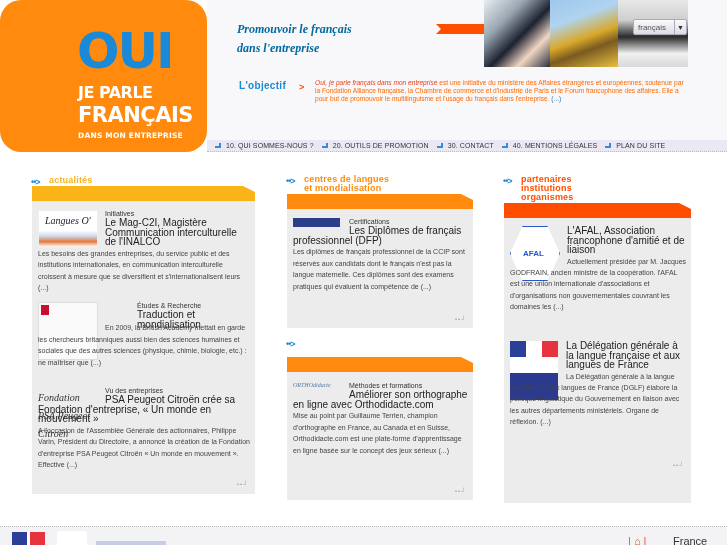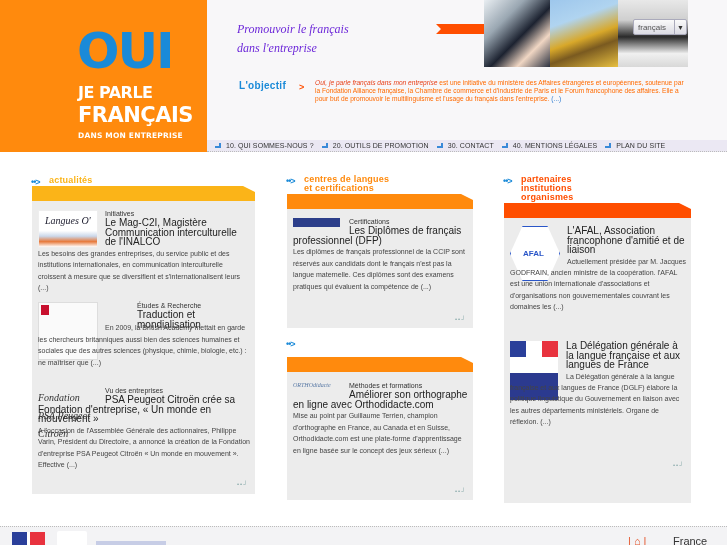--- a/index.html
+++ b/index.html
@@ -1,27 +1,27 @@
 <!DOCTYPE html>
 <html><head>
 <meta charset="utf-8">
 <style>
   * { box-sizing: border-box; margin: 0; padding: 0; }
   html, body { width: 727px; height: 545px; overflow: hidden; background: #ffffff; font-family: "Liberation Sans", sans-serif; }
   .page { position: relative; width: 727px; height: 545px; }
 
   
-  .logo { position: absolute; left: 0; top: 0; width: 207px; height: 152px; background: #ff8a0d; }
+  .logo { position: absolute; left: 0; top: 0; width: 207px; height: 152px; background: #ff8a0d; border-radius: 21px; }
   .logo .oui { position: absolute; left: 77px; top: 26px; font-family: "DejaVu Sans", sans-serif; font-weight: bold; font-size: 50px; color: #1a8ad8; letter-spacing: -2px; line-height: 50px; }
   .logo .l2 { position: absolute; left: 78px; top: 82px; font-family: "DejaVu Sans", sans-serif; font-weight: bold; font-size: 16px; color: #fff; line-height: 22px; letter-spacing: -0.5px; }
   .logo .l3 { position: absolute; left: 78px; top: 104px; font-family: "DejaVu Sans", sans-serif; font-weight: bold; font-size: 21px; color: #fff; line-height: 22px; letter-spacing: -0.5px; }
   .logo .l4 { position: absolute; left: 78px; top: 131px; font-family: "DejaVu Sans", sans-serif; font-weight: bold; font-size: 7.5px; color: #fff; letter-spacing: 0.2px; }
 
   .header-bg { position: absolute; left: 207px; top: 0; width: 520px; height: 140px; background: #f8f7f9; }
-  .tagline { position: absolute; left: 237px; top: 20px; font-family: "Liberation Serif", serif; font-style: italic; font-size: 12px; line-height: 19px; color: #6d28d9; }
+  .tagline { position: absolute; left: 237px; top: 20px; font-family: "Liberation Serif", serif; font-style: italic; font-size: 12px; line-height: 19px; color: #0369a1; font-weight: bold; }
   .ribbon { position: absolute; left: 436px; top: 24px; width: 62px; height: 10px; background: #ff4e00; clip-path: polygon(0 0, 100% 0, 100% 100%, 0 100%, 5px 50%); }
   .photos { position: absolute; left: 484px; top: 0; width: 204px; height: 67px; display: flex; }
   .photo { height: 67px; }
   .photo.p1 { width: 66px; background: linear-gradient(135deg, #e9eef2 0%, #9aa7b2 30%, #1c2230 55%, #f0d6c3 75%, #2b3140 100%); }
   .photo.p2 { width: 68px; background: linear-gradient(160deg, #9ec7ec 0%, #b0d4f0 30%, #d8a82a 55%, #7a5a20 70%, #e8c040 100%); }
   .photo.p3 { width: 70px; background: linear-gradient(180deg, #e8e8e8 0%, #cfcfcf 30%, #2a2a2a 55%, #f0f0f0 80%, #d8d8d8 100%); }
 
   .lang-select { position: absolute; left: 633px; top: 19px; width: 54px; height: 16px; border: 1px solid #aab; border-radius: 2px; background: linear-gradient(#fafafa, #dcdce4); display: flex; align-items: center; }
   .lang-select .val { flex: 1; font-size: 8px; color: #555; padding-left: 4px; }
   .lang-select .arrow { width: 12px; height: 14px; border-left: 1px solid #aab; display: flex; align-items: center; justify-content: center; font-size: 7px; color: #333; }
@@ -154,21 +154,21 @@
     <div class="ttl" style="margin-top:1px; text-indent:67px;">PSA Peugeot Citroën crée sa Fondation d'entreprise, « Un monde en mouvement »</div>
     <div class="body" style="margin-top:1px;">A l'occasion de l'Assemblée Générale des actionnaires, Philippe Varin, Président du Directoire, a annoncé la création de la Fondation d'entreprise PSA Peugeot Citroën « Un monde en mouvement ». Effective (...)</div>
   </div>
 
   <div class="more-icon" style="left:237px; top:481px;">••┘</div>
 
   <div class="sec-head" style="left:286px; top:175px;">
     <span class="arrow-icon">••&gt;</span>
     <span class="title" style="color:#ff8a0d;">
       <div>centres de langues</div>
-      <div>et certifications</div>
+      <div>et mondialisation</div>
     </span>
   </div>
   <div class="band" style="left:287px; top:194px; width:186px; background:#ff8a0d;"></div>
   <div class="box" style="left:287px; top:209px; width:186px; height:119px;"></div>
 
   <div class="item" style="left:293px; top:218px; width:176px;">
     <div class="thumb" style="left:0; top:0; width:47px; height:9px; background:#2c3e8a;"></div>
     <div style="margin-left:56px;">
       <div class="cat">Certifications</div>
     </div>

